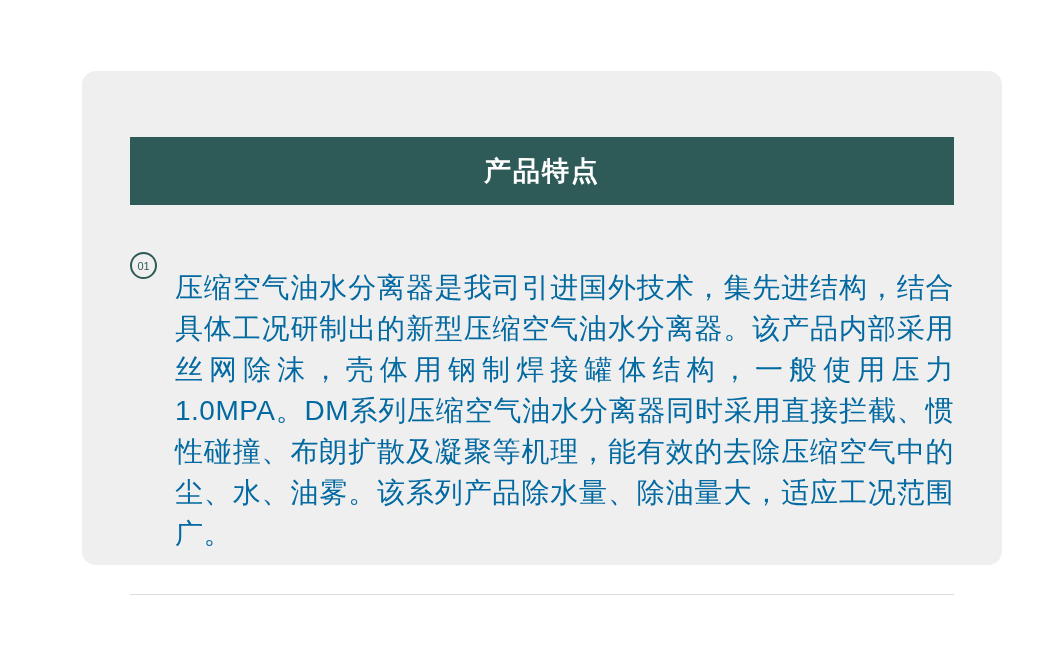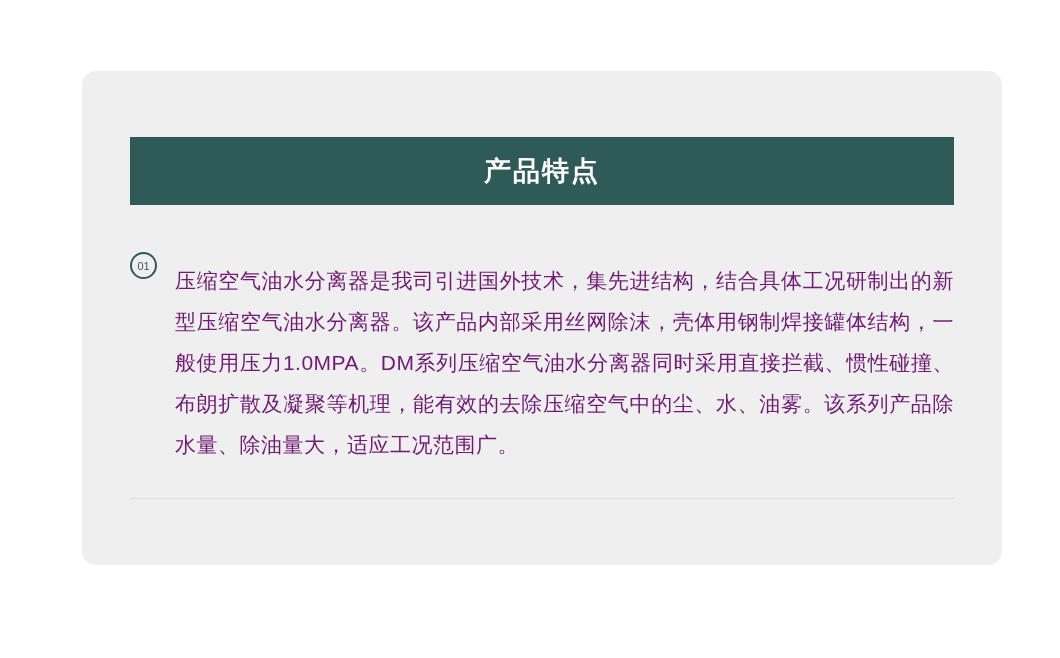--- a/index.html
+++ b/index.html
@@ -77,23 +77,23 @@
     display: flex;
     align-items: center;
     justify-content: center;
     margin-top: 13px;
     box-sizing: border-box;
     font-family: "Liberation Sans", sans-serif;
   }
 
   .item-text {
     margin-left: 18px;
-    font-size: 21px;
+    font-size: 28px;
     line-height: 41px;
-    color: #701a75;
+    color: #0369a1;
     font-family: "Liberation Sans", sans-serif;
     text-align: justify;
     letter-spacing: 0.5px;
   }
 </style>
 </head>
 <body>
 
 <div class="page">
   <div class="card">

